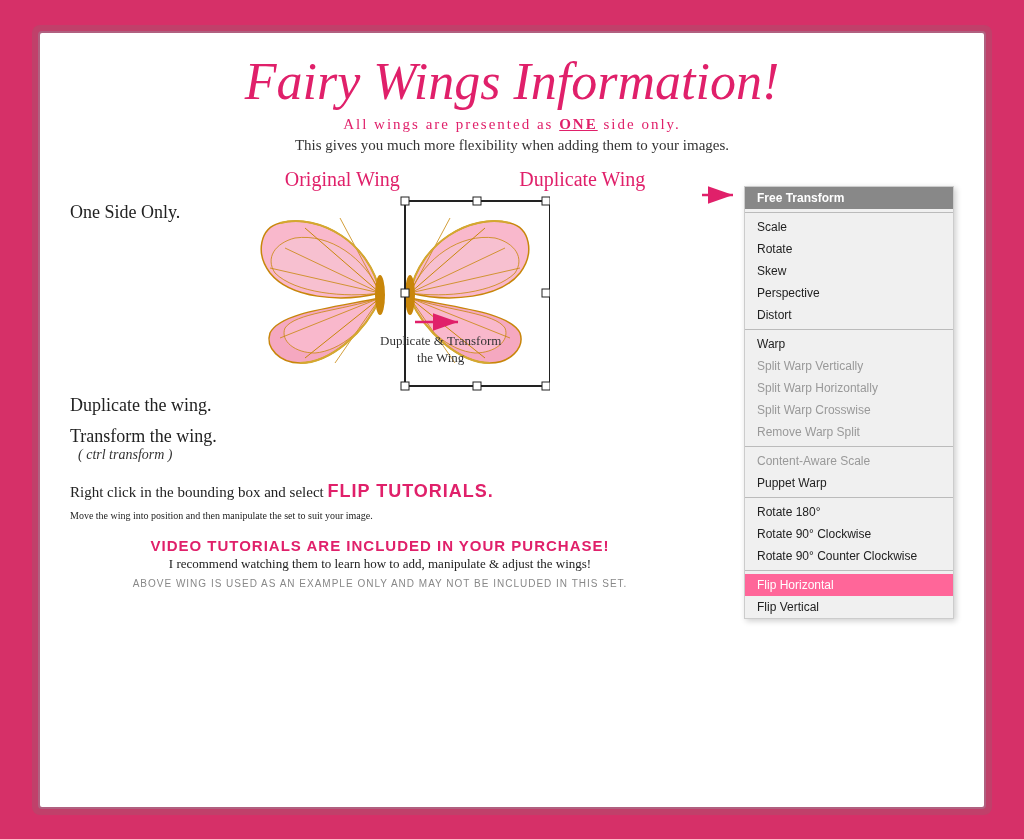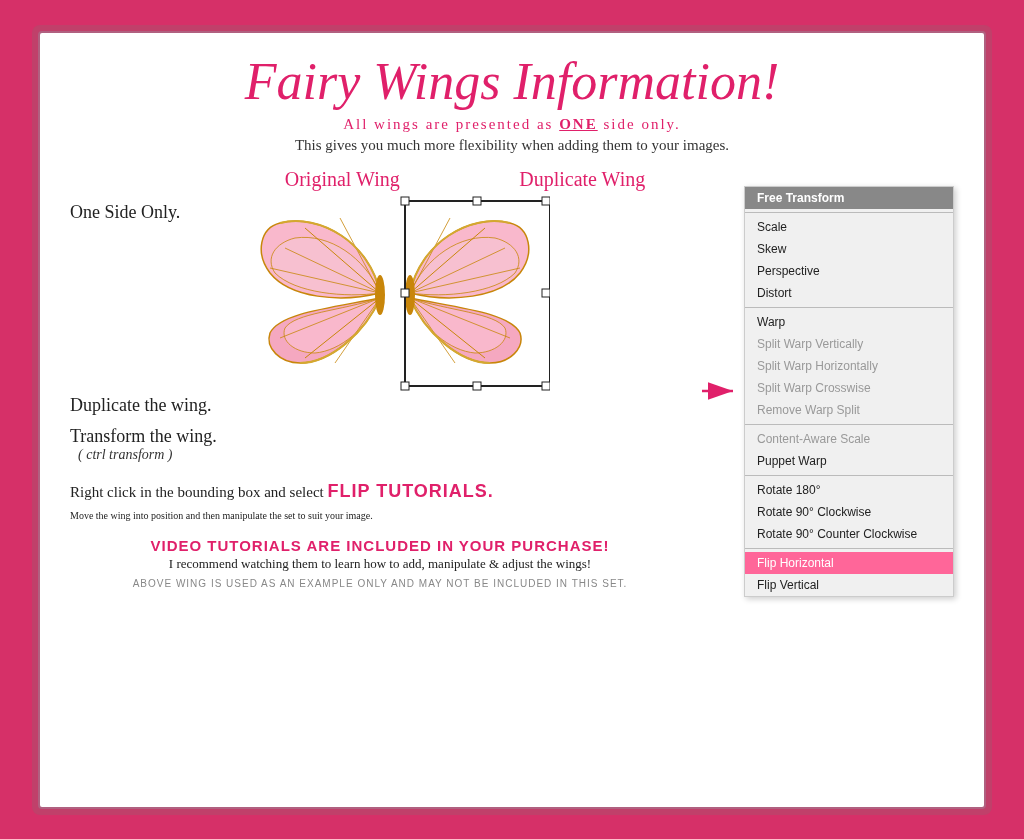--- a/index.html
+++ b/index.html
@@ -255,20 +255,34 @@
                 <rect x="161" y="189" width="8" height="8" fill="white" stroke="#222" stroke-width="1"></rect>
                 <rect x="302" y="189" width="8" height="8" fill="white" stroke="#222" stroke-width="1"></rect>
 
                 <rect x="233" y="4" width="8" height="8" fill="white" stroke="#222" stroke-width="1"></rect>
                 <rect x="233" y="189" width="8" height="8" fill="white" stroke="#222" stroke-width="1"></rect>
                 <rect x="161" y="96" width="8" height="8" fill="white" stroke="#222" stroke-width="1"></rect>
                 <rect x="302" y="96" width="8" height="8" fill="white" stroke="#222" stroke-width="1"></rect>
               </svg>
 
               
+              <div style="position:absolute; bottom:30px; left:140px; display:flex; flex-direction:column; align-items:center;">
+                <svg width="55" height="18">
+                  <defs>
+                    <marker id="arrowhead" markerWidth="10" markerHeight="7" refX="10" refY="3.5" orient="auto">
+                      <polygon points="0 0, 10 3.5, 0 7" fill="#e0206a"></polygon>
+                    </marker>
+                  </defs>
+                  <line x1="2" y1="9" x2="45" y2="9" stroke="#e0206a" stroke-width="2.5" marker-end="url(#arrowhead)"></line>
+                </svg>
+                <div style="font-family:'Brush Script MT',cursive; font-size:13px; color:#333; text-align:center; line-height:1.3; margin-top:2px;">
+                  <span>Duplicate &amp; Transform</span><br>
+                  <span>the Wing</span>
+                </div>
+              </div>
             </div>
           </div>
         </div>
 
         <div style="margin-top:-10px;">
           <div class="step-label" style="margin-bottom:6px;">Duplicate the wing.</div>
           <div style="margin-bottom:10px;">
             <div class="step-label">Transform the wing.</div>
             <div class="ctrl-transform" style="margin-left:8px;">( ctrl transform )</div>
           </div>
@@ -285,33 +299,34 @@
           <div class="video-text">VIDEO TUTORIALS ARE INCLUDED IN YOUR PURCHASE!</div>
           <div class="video-sub">I recommend watching them to learn how to add, manipulate &amp; adjust the wings!</div>
         </div>
 
         <div class="footer-note">ABOVE WING IS USED AS AN EXAMPLE ONLY AND MAY NOT BE INCLUDED IN THIS SET.</div>
 
       </div>
 
       <div style="display:flex; flex-direction:column; align-items:flex-start; margin-top:0;">
 
-        <div style="display:flex; align-items:center; gap:4px; margin-bottom:16px; margin-top:18px;">
+        <div style="display:flex; gap:4px; margin-bottom:16px; margin-top:18px;">
           <svg width="40" height="18">
             <defs>
               <marker id="arrowhead2" markerWidth="10" markerHeight="7" refX="10" refY="3.5" orient="auto">
                 <polygon points="0 0, 10 3.5, 0 7" fill="#e0206a"></polygon>
               </marker>
             </defs>
             <line x1="2" y1="9" x2="33" y2="9" stroke="#e0206a" stroke-width="2.5" marker-end="url(#arrowhead2)"></line>
           </svg>
           <div class="context-menu">
             <div class="menu-item highlighted">Free Transform</div>
             <div class="menu-divider"></div>
             <div class="menu-item">Scale</div>
+            <div class="menu-item">Rotate</div>
             <div class="menu-item">Skew</div>
             <div class="menu-item">Perspective</div>
             <div class="menu-item">Distort</div>
             <div class="menu-divider"></div>
             <div class="menu-item">Warp</div>
             <div class="menu-item dimmed">Split Warp Vertically</div>
             <div class="menu-item dimmed">Split Warp Horizontally</div>
             <div class="menu-item dimmed">Split Warp Crosswise</div>
             <div class="menu-item dimmed">Remove Warp Split</div>
             <div class="menu-divider"></div>

